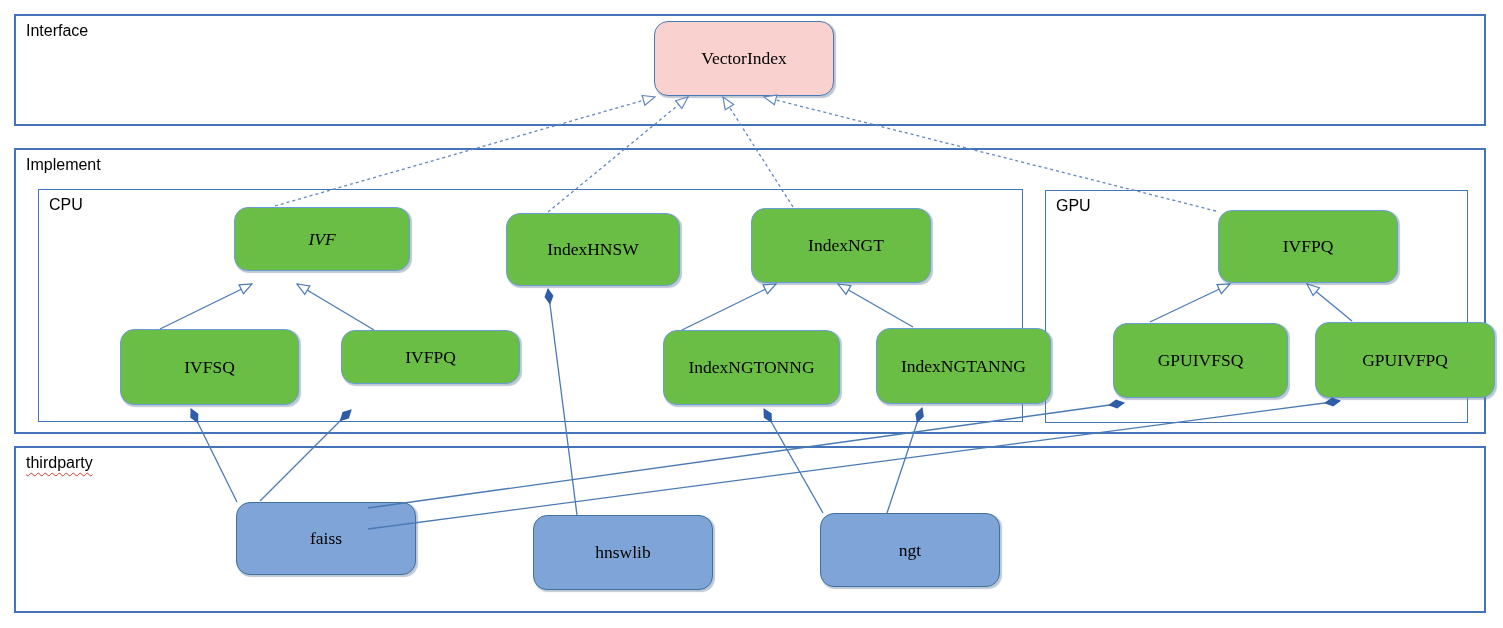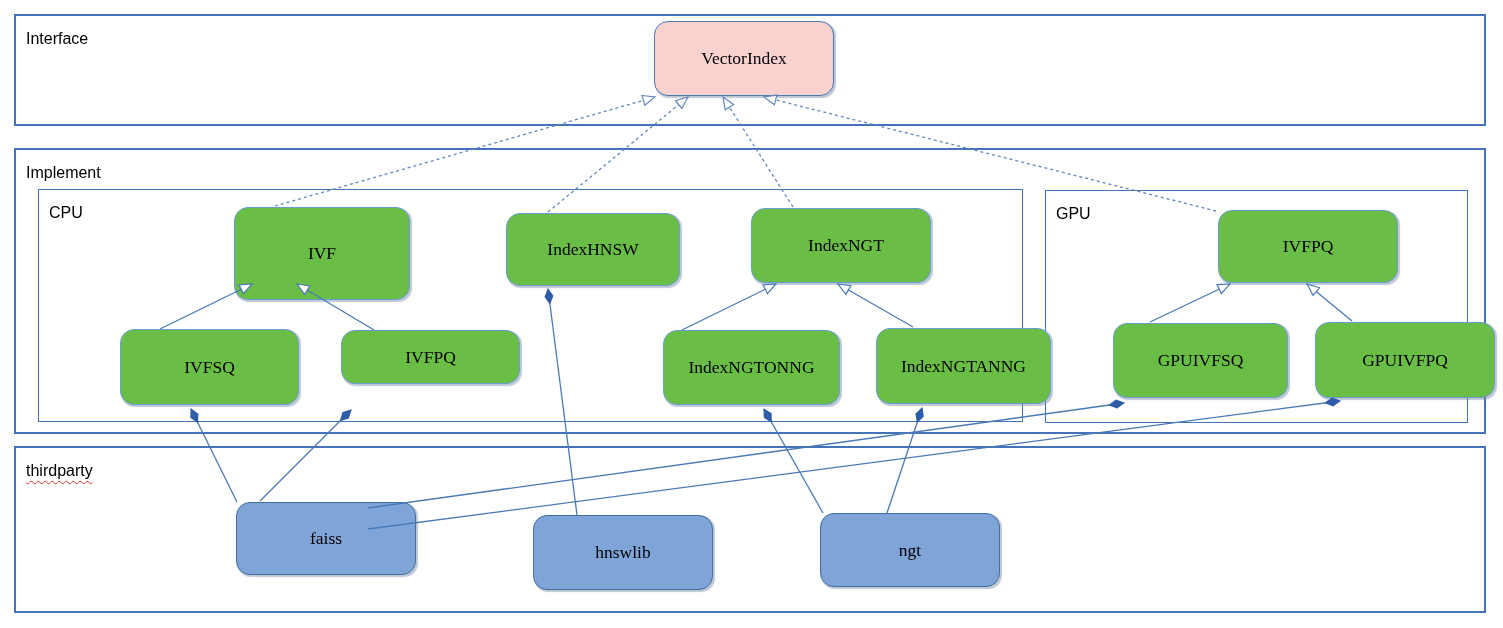--- a/index.html
+++ b/index.html
@@ -17,21 +17,20 @@
     box-sizing:border-box;
   }
   .container.thin{border-width:1.5px;}
   .container-label{
     position:absolute;
     top:6px;left:10px;
     font-size:16px;
     color:#000;
     font-family:"Liberation Sans",sans-serif;
     white-space:nowrap;
-    margin-top:8px;
   }
   .container-label.squiggle{
     text-decoration:underline wavy #d03a2b;
     text-decoration-thickness:1px;
     text-underline-offset:4px;
   }
   .node{
     position:absolute;
     box-sizing:border-box;
     border-radius:14px;
@@ -68,21 +67,21 @@
     </div>
     <div class="container thin" style="left: 1045px; top: 190px; width: 423px; height: 233px;">
       <span class="container-label">GPU</span>
     </div>
     <div class="container" style="left: 14px; top: 446px; width: 1472px; height: 167px;">
       <span class="container-label squiggle">thirdparty</span>
     </div>
     <div class="node pink" style="left: 606px; top: 21px; width: 180px; height: 75px;">
       <span>VectorIndex</span>
     </div>
-    <div class="node green" style="left: 186px; top: 207px; width: 176px; height: 93px;">
+    <div class="node green" style="left: 186px; top: 207px; width: 176px; height: 64px; font-style: italic;">
       <span>IVF</span>
     </div>
     <div class="node green" style="left: 458px; top: 213px; width: 174px; height: 73px;">
       <span>IndexHNSW</span>
     </div>
     <div class="node green" style="left: 703px; top: 208px; width: 180px; height: 75px; padding-left: 10px;">
       <span>IndexNGT</span>
     </div>
     <div class="node green" style="left: 72px; top: 329px; width: 179px; height: 76px;">
       <span>IVFSQ</span>

